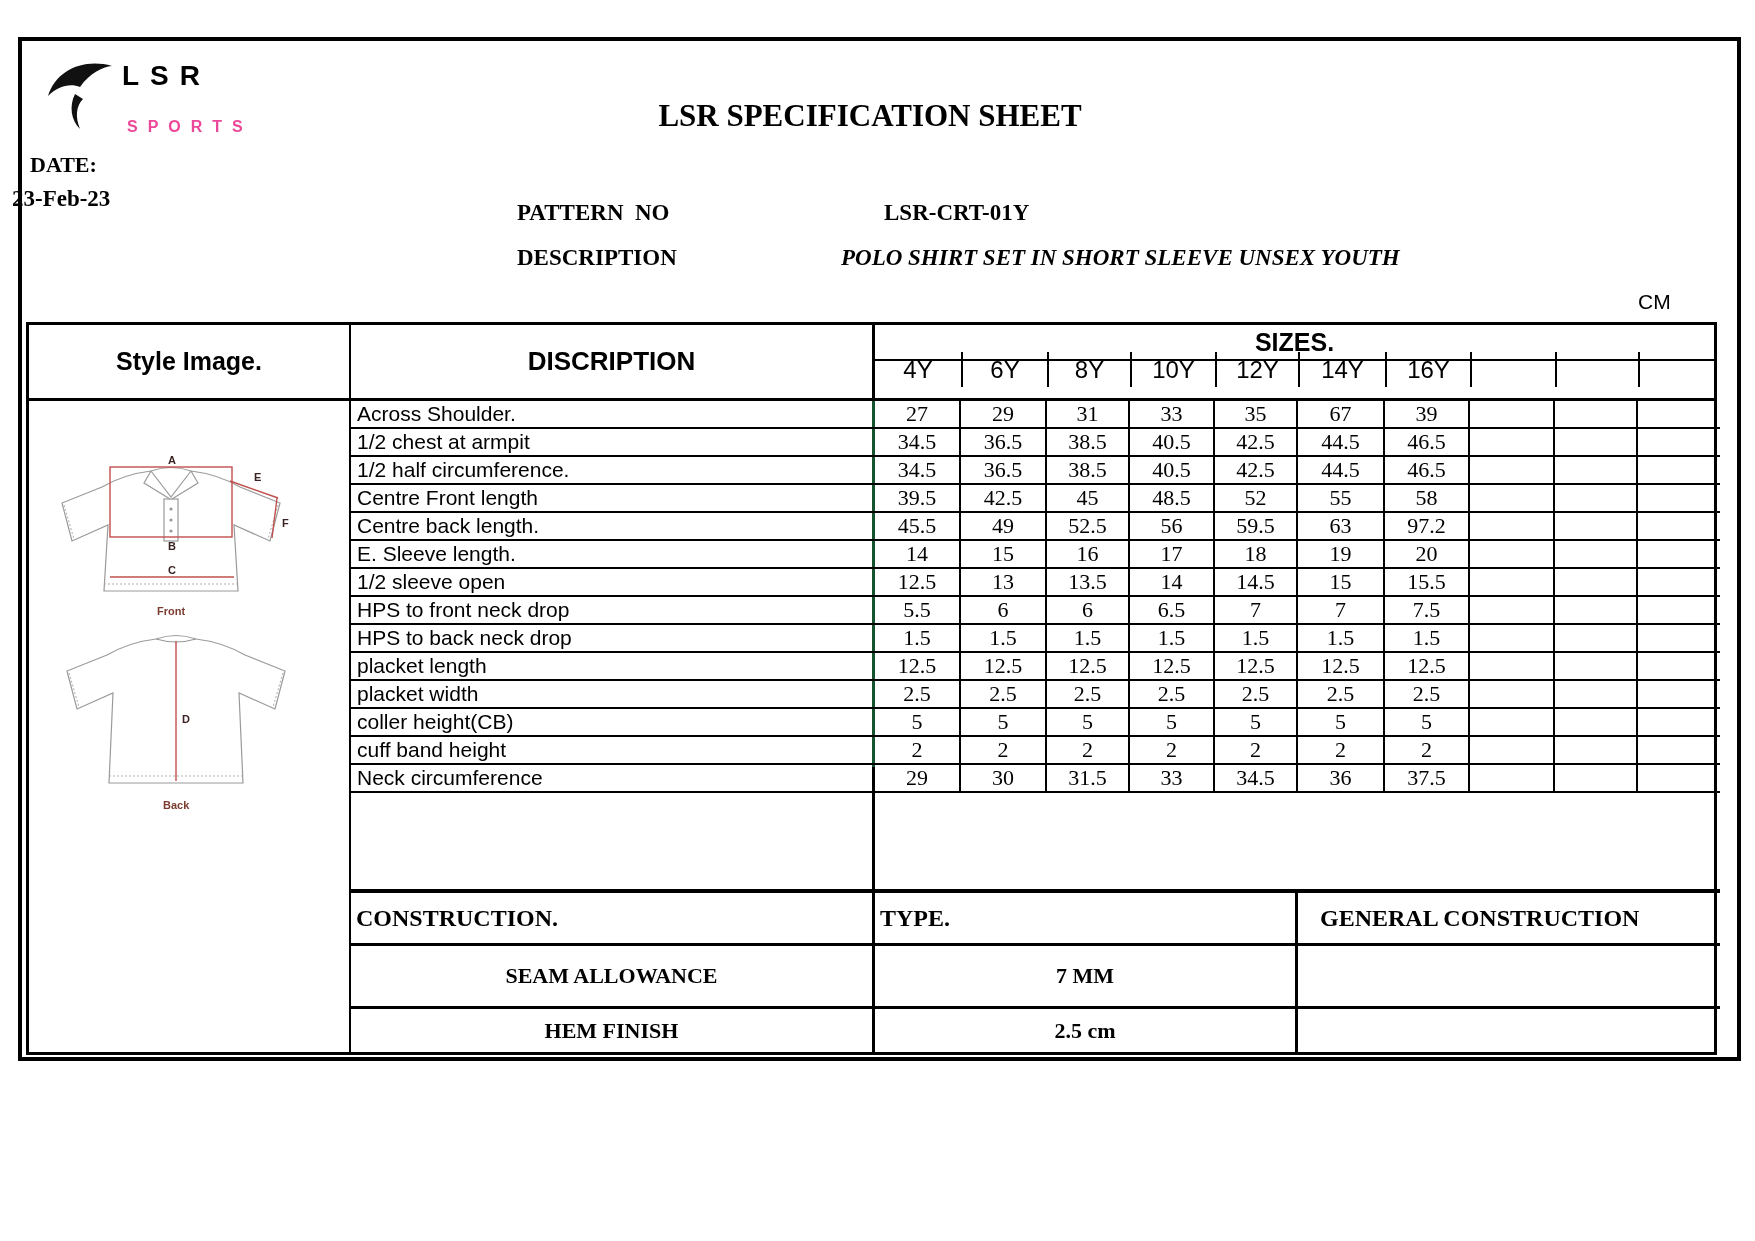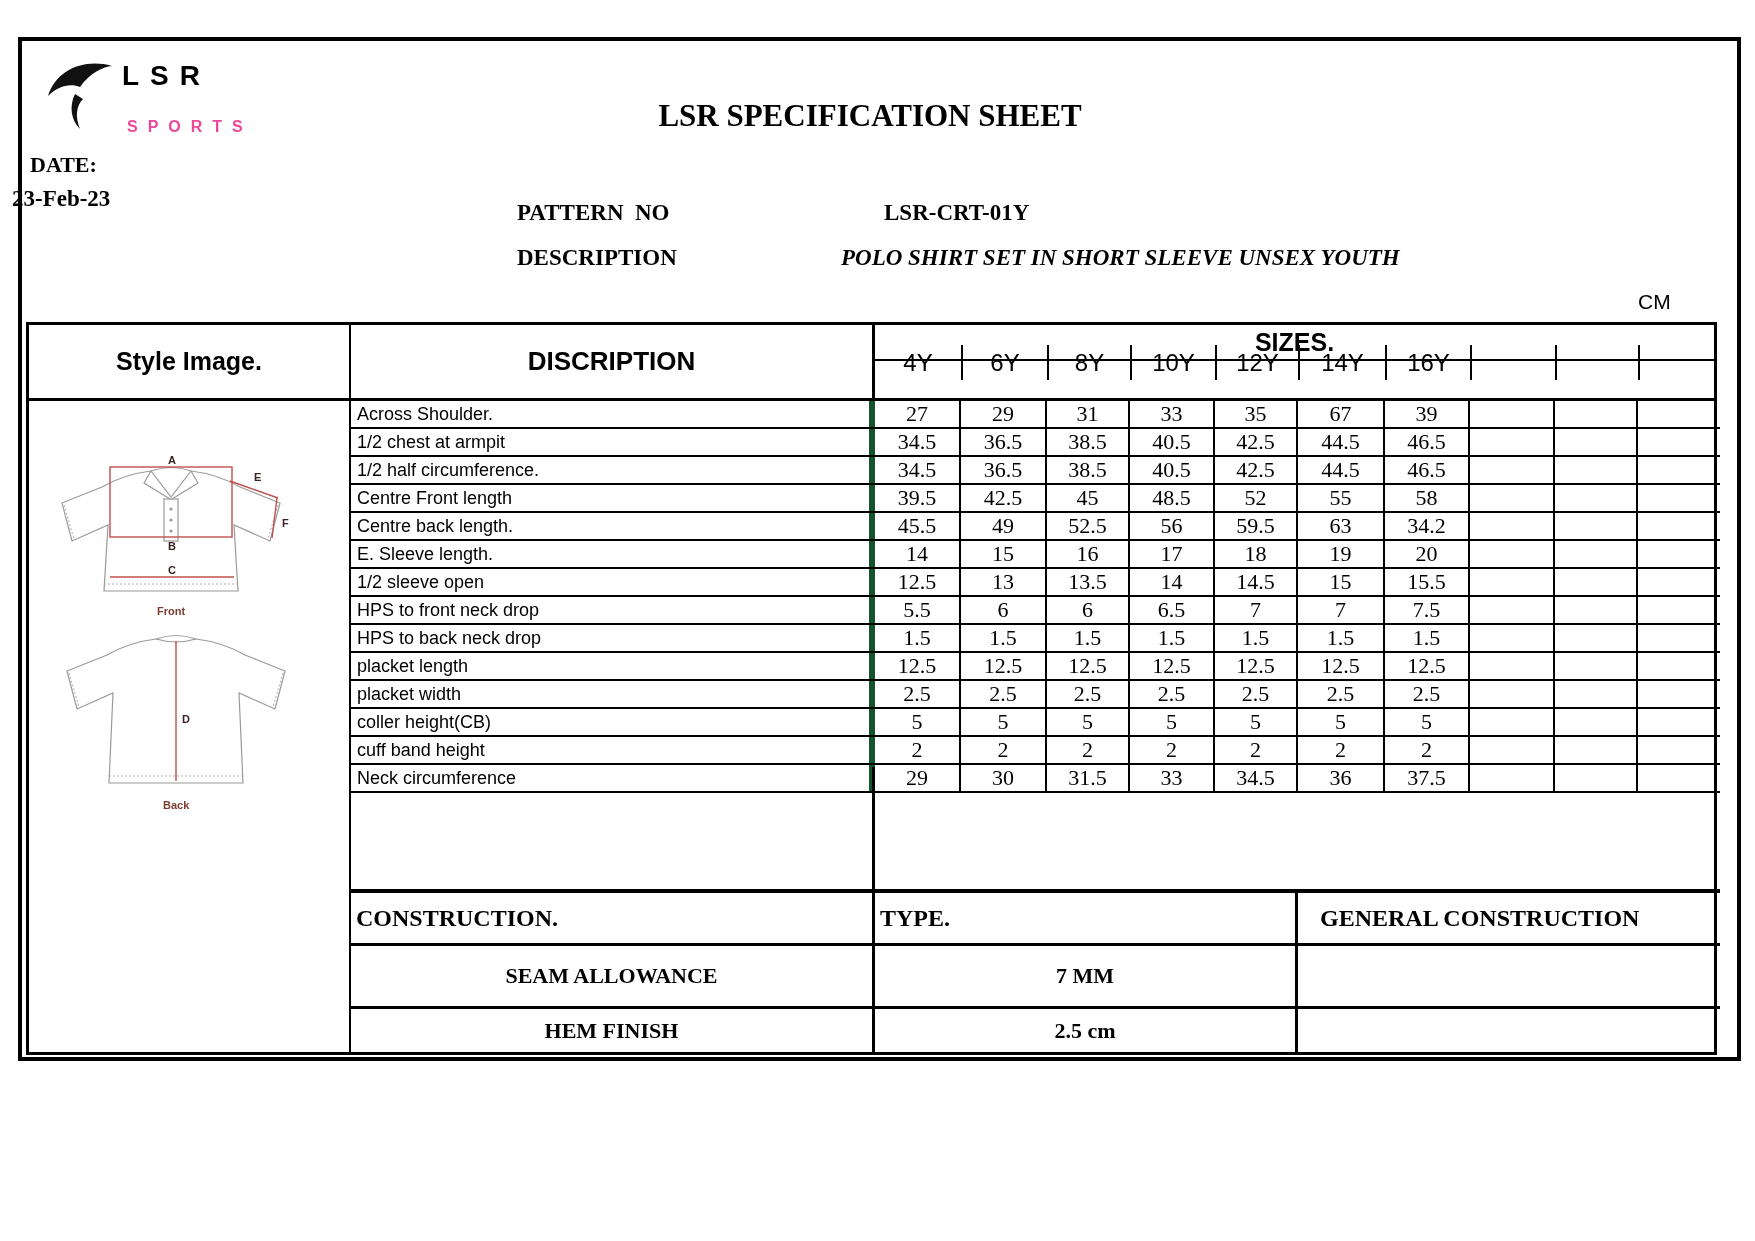--- a/index.html
+++ b/index.html
@@ -28,32 +28,32 @@
   .spec-table{left:26px;top:322px;width:1691px;height:733px;border:3px solid #000;box-sizing:border-box;}
   .spec-table *{box-sizing:border-box;}
   .style-col{position:absolute;left:0;top:0;width:322px;height:727px;border-right:2px solid #000;}
   .style-hdr{position:absolute;left:0;top:0;width:100%;height:73px;display:flex;align-items:center;
              justify-content:center;font-size:25px;font-weight:bold;}
   .hdr-line{position:absolute;left:0;top:73px;width:1685px;height:3px;background:#000;z-index:3;}
   .desc-hdr{position:absolute;left:322px;top:0;width:524px;height:73px;border-right:3px solid #000;
             display:flex;align-items:center;justify-content:center;font-size:26px;font-weight:bold;}
   .sizes-band{position:absolute;left:846px;top:0;width:839px;height:36px;border-bottom:2px solid #000;
               display:flex;align-items:center;justify-content:center;font-size:25px;font-weight:bold;}
-  .size-hdr-row{position:absolute;left:846px;top:20px;width:857px;height:35px;display:grid;
+  .size-hdr-row{position:absolute;left:846px;top:27px;width:857px;height:35px;display:grid;
                 grid-template-columns:86px 86px 83px 85px 83px 87px 85px 85px 83px 76px;}
   .size-hdr-row .shcell{display:flex;align-items:center;justify-content:center;font-size:24px;
                 border-left:2px solid #000;}
   .size-hdr-row .shcell:first-child{border-left:none;}
 
   .rows-region{position:absolute;left:322px;top:76px;width:1369px;height:366px;
                display:grid;grid-template-rows:repeat(14,1fr);}
   .trow{display:grid;grid-template-columns:524px 86px 86px 83px 85px 83px 87px 85px 85px 83px 82px;
         border-bottom:2px solid #000;}
   .trow:last-child{border-bottom:2px solid #000;}
-  .tlabel{padding-left:6px;display:flex;align-items:center;font-size:18px;border-right:6px solid #14532d;
+  .tlabel{padding-left:6px;display:flex;align-items:center;font-size:21px;border-right:3px solid #14532d;
           white-space:nowrap;overflow:hidden;}
   .tcell{display:flex;align-items:center;justify-content:center;border-right:2px solid #000;
          font-family:"Liberation Serif", serif;font-size:22px;}
   .tcell:last-child{border-right:none;}
 
   .empty-row{position:absolute;left:322px;top:442px;width:1369px;height:122px;}
   .empty-row .e-label{position:absolute;left:0;top:0;width:524px;height:100%;border-right:3px solid #000;}
 
   .c-grid{display:grid;grid-template-columns:524px 423px 422px;font-family:Liberation Serif, serif;}
   .c-header{position:absolute;left:322px;top:564px;width:1369px;height:57px;border-top:4px solid #000;
@@ -219,21 +219,21 @@
           <div class="tcell"></div>
         </div>
         <div class="trow">
           <div class="tlabel">Centre back length.</div>
           <div class="tcell">45.5</div>
           <div class="tcell">49</div>
           <div class="tcell">52.5</div>
           <div class="tcell">56</div>
           <div class="tcell">59.5</div>
           <div class="tcell">63</div>
-          <div class="tcell">34.2</div>
+          <div class="tcell">97.2</div>
           <div class="tcell"></div>
           <div class="tcell"></div>
           <div class="tcell"></div>
         </div>
         <div class="trow">
           <div class="tlabel">E. Sleeve length.</div>
           <div class="tcell">14</div>
           <div class="tcell">15</div>
           <div class="tcell">16</div>
           <div class="tcell">17</div>

